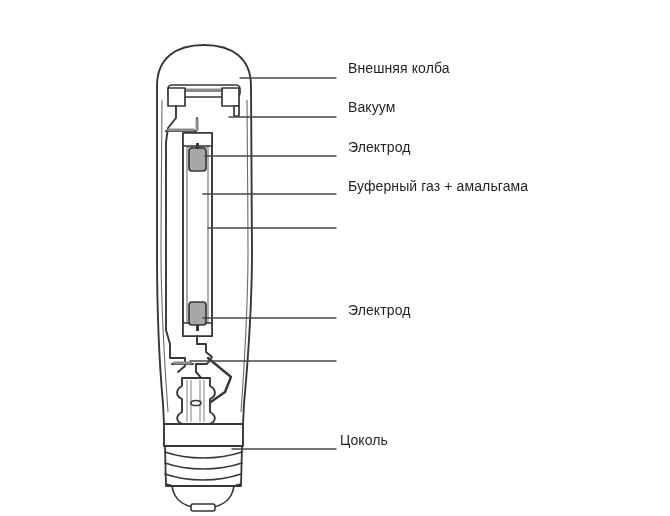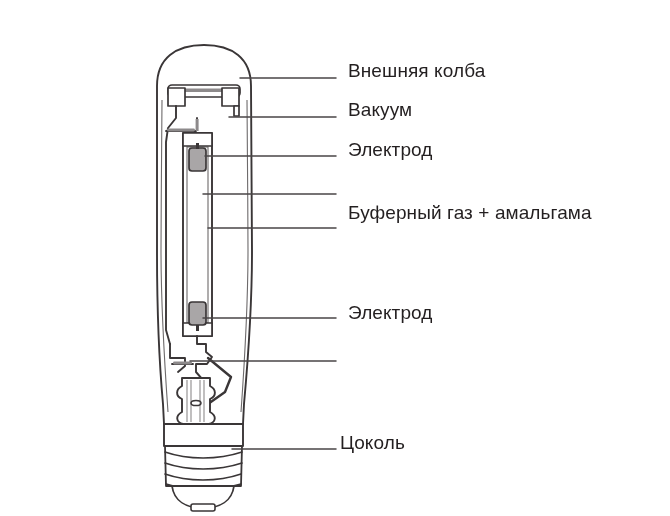--- a/index.html
+++ b/index.html
@@ -18,21 +18,21 @@
   #diagram-svg {
     position: absolute;
     left: 0;
     top: 0;
     width: 670px;
     height: 516px;
   }
   .label {
     position: absolute;
     font-family: "Liberation Sans", sans-serif;
-    font-size: 19px;
+    font-size: 14px;
     color: #231f20;
     white-space: nowrap;
     letter-spacing: 0.1px;
   }
 </style>
 </head>
 <body>
 
 <div id="root">
 
@@ -198,21 +198,21 @@
     </g>
 
   </svg>
 
   <div class="label" style="left:348px; top:60px;">Внешняя колба</div>
 
   <div class="label" style="left:348px; top:99px;text-align:center;">Вакуум</div>
 
   <div class="label" style="left:348px; top:139px;">Электрод</div>
 
-  <div class="label" style="left:348px; top:178px;margin-top:24px;">Буферный газ + амальгама</div>
+  <div class="label" style="left:348px; top:178px;">Буферный газ + амальгама</div>
 
 
   <div class="label" style="left:348px; top:302px;">Электрод</div>
 
 
   <div class="label" style="left:340px; top:432px;">Цоколь</div>
 
 </div>
 
 </body></html>

